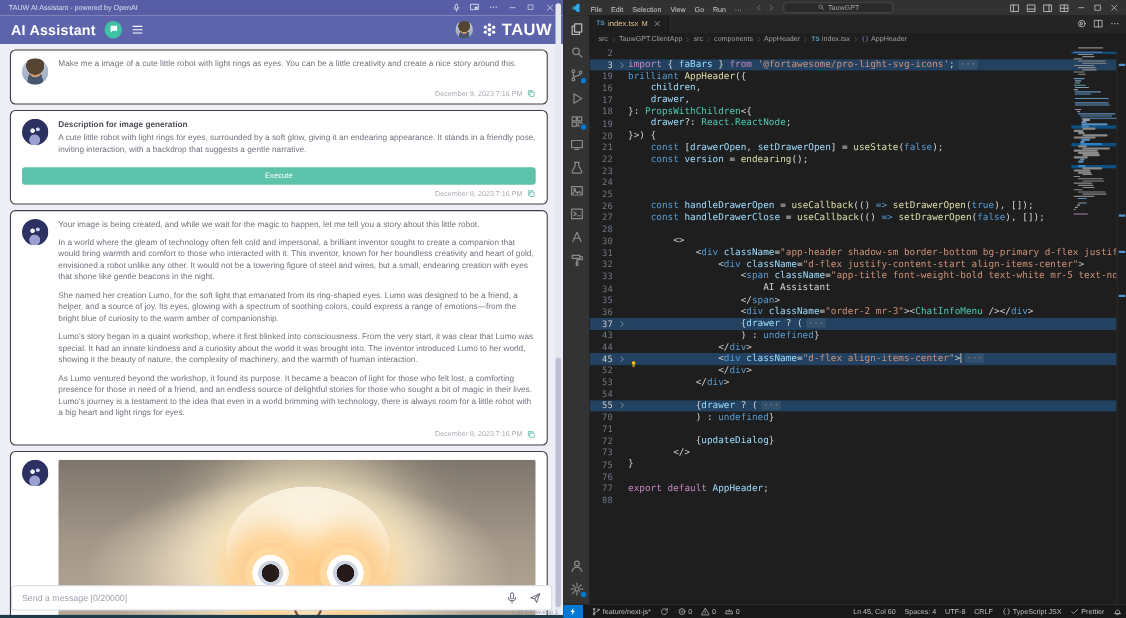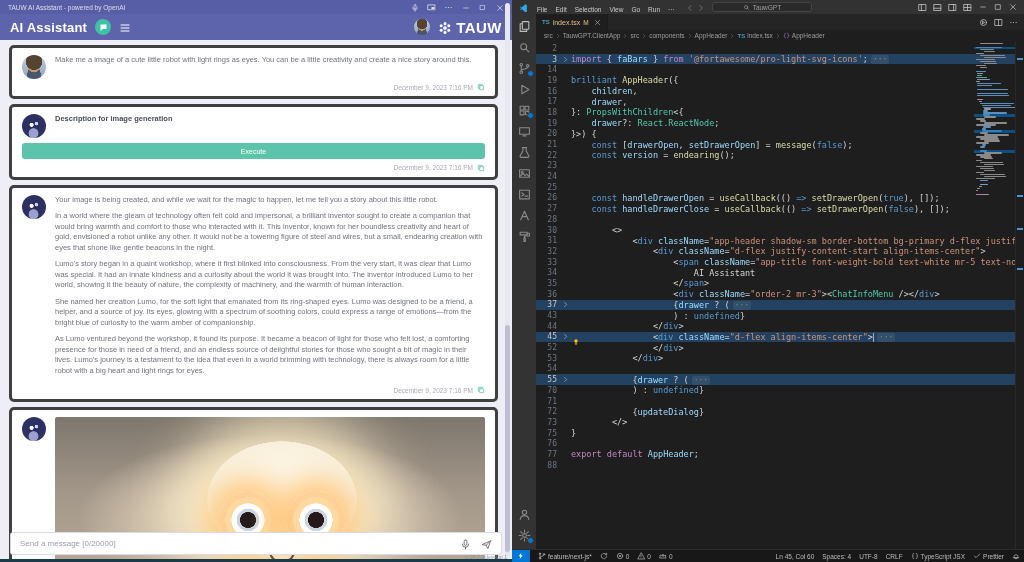--- a/index.html
+++ b/index.html
@@ -17,21 +17,21 @@
   .burger{color:#fff;display:flex}
   .hdr-spacer{flex:1}
   .user-avatar-sm{width:16px;height:16px;border-radius:50%;background:
     radial-gradient(circle at 50% 30%,#55442f 0 38%,transparent 40%),
     radial-gradient(circle at 50% 48%,#c9976b 0 34%,transparent 36%),
     radial-gradient(ellipse at 50% 100%,#47566b 0 42%,transparent 44%),
     linear-gradient(#c4cedd,#94a4ba)}
   .logo{display:flex;align-items:center;gap:4px;color:#fff}
   .logo-text{font-size:15px;font-weight:bold;letter-spacing:.5px}
   .chat-area{position:absolute;left:0;right:0;top:40px;bottom:0;padding:5px 14px 0 9px;overflow:hidden}
-  .msg-card{background:#fff;border:3px solid #404040;border-radius:5px;margin-bottom:5px;padding:7px 10px 2px 10px}
+  .msg-card{background:#fff;border:1px solid #404040;border-radius:5px;margin-bottom:5px;padding:7px 10px 2px 10px}
   .msg-row{display:flex;gap:9px}
   .avatar{width:24px;height:24px;border-radius:50%;flex-shrink:0}
   .avatar.user{background:
     radial-gradient(circle at 50% 28%,#55442f 0 38%,transparent 40%),
     radial-gradient(circle at 50% 48%,#c9976b 0 33%,transparent 35%),
     radial-gradient(ellipse at 50% 102%,#47566b 0 42%,transparent 44%),
     linear-gradient(#c4cedd,#94a4ba)}
   .avatar.bot{background:
     radial-gradient(circle at 40% 45%,#fff 0 9%,transparent 12%),
     radial-gradient(circle at 60% 40%,#ccd2ff 0 7%,transparent 10%),
@@ -197,40 +197,43 @@
                 <rect x="8" y="8" width="12" height="12" rx="1"></rect>
                 <path d="M6 16H4V4h12v2"></path>
               </svg></span>
           </div>
         </div>
         <div class="msg-card">
           <div class="msg-row">
             <span class="avatar bot"></span>
             <div class="msg-content">
               <div class="msg-title">Description for image generation</div>
+              <div class="msg-text">
+                <p>A cute little robot with light rings for eyes, surrounded by a soft glow, giving it an endearing appearance. It stands in a friendly pose, inviting interaction, with a backdrop that suggests a gentle narrative.</p>
+              </div>
             </div>
           </div>
           <button class="execute-btn">Execute</button>
           <div class="ts-row">
             <span>December 9, 2023 7:16 PM</span>
             <span class="copy-ic"><svg class="ic" width="8" height="8" viewBox="0 0 24 24">
                 <rect x="8" y="8" width="12" height="12" rx="1"></rect>
                 <path d="M6 16H4V4h12v2"></path>
               </svg></span>
           </div>
         </div>
         <div class="msg-card">
           <div class="msg-row">
             <span class="avatar bot"></span>
             <div class="msg-content">
               <div class="msg-text">
                 <p>Your image is being created, and while we wait for the magic to happen, let me tell you a story about this little robot.</p>
                 <p>In a world where the gleam of technology often felt cold and impersonal, a brilliant inventor sought to create a companion that would bring warmth and comfort to those who interacted with it. This inventor, known for her boundless creativity and heart of gold, envisioned a robot unlike any other. It would not be a towering figure of steel and wires, but a small, endearing creation with eyes that shone like gentle beacons in the night.</p>
+                <p>She named her creation Lumo, for the soft light that emanated from its ring-shaped eyes. Lumo was designed to be a friend, a helper, and a source of joy. Its eyes, glowing with a spectrum of soothing colors, could express a range of emotions—from the bright blue of curiosity to the warm amber of companionship.</p>
                 <p>Lumo's story began in a quaint workshop, where it first blinked into consciousness. From the very start, it was clear that Lumo was special. It had an innate kindness and a curiosity about the world it was brought into. The inventor introduced Lumo to her world, showing it the beauty of nature, the complexity of machinery, and the warmth of human interaction.</p>
-                <p>She named her creation Lumo, for the soft light that emanated from its ring-shaped eyes. Lumo was designed to be a friend, a helper, and a source of joy. Its eyes, glowing with a spectrum of soothing colors, could express a range of emotions—from the bright blue of curiosity to the warm amber of companionship.</p>
                 <p>As Lumo ventured beyond the workshop, it found its purpose. It became a beacon of light for those who felt lost, a comforting presence for those in need of a friend, and an endless source of delightful stories for those who sought a bit of magic in their lives. Lumo's journey is a testament to the idea that even in a world brimming with technology, there is always room for a little robot with a big heart and light rings for eyes.</p>
               </div>
             </div>
           </div>
           <div class="ts-row">
             <span>December 9, 2023 7:16 PM</span>
             <span class="copy-ic"><svg class="ic" width="8" height="8" viewBox="0 0 24 24">
                 <rect x="8" y="8" width="12" height="12" rx="1"></rect>
                 <path d="M6 16H4V4h12v2"></path>
               </svg></span>
@@ -523,25 +526,20 @@
             <div class="crow sel">
               <span class="gut">3</span>
               <span class="fold">
                 <svg class="ic" width="7" height="7" viewBox="0 0 24 24">
                   <path d="M9 5l7 7-7 7"></path>
                 </svg>
               </span>
               <span class="ctext"><span class="tok-k">import</span><span class="tok-p"> { </span><span class="tok-v">faBars</span><span class="tok-p"> } </span><span class="tok-k">from</span><span class="tok-p"> </span><span class="tok-s">'@fortawesome/pro-light-svg-icons'</span><span class="tok-p">;</span><span class="fold-dots">···</span></span>
             </div>
             <div class="crow">
-              <span class="gut">14</span>
-              <span class="fold"></span>
-              <span class="ctext"></span>
-            </div>
-            <div class="crow">
               <span class="gut">19</span>
               <span class="fold"></span>
               <span class="ctext"><span class="tok-b">brilliant</span><span class="tok-p"> </span><span class="tok-f">AppHeader</span><span class="tok-p">({</span></span>
             </div>
             <div class="crow">
               <span class="gut">16</span>
               <span class="fold"></span>
               <span class="ctext"><span class="tok-p">    </span><span class="tok-v">children</span><span class="tok-p">,</span></span>
             </div>
             <div class="crow">
@@ -560,21 +558,21 @@
               <span class="ctext"><span class="tok-p">    </span><span class="tok-v">drawer</span><span class="tok-p">?: </span><span class="tok-t">React.ReactNode</span><span class="tok-p">;</span></span>
             </div>
             <div class="crow">
               <span class="gut">20</span>
               <span class="fold"></span>
               <span class="ctext"><span class="tok-p">}&gt;) {</span></span>
             </div>
             <div class="crow">
               <span class="gut">21</span>
               <span class="fold"></span>
-              <span class="ctext"><span class="tok-p">    </span><span class="tok-b">const</span><span class="tok-p"> [</span><span class="tok-v">drawerOpen</span><span class="tok-p">, </span><span class="tok-v">setDrawerOpen</span><span class="tok-p">] = </span><span class="tok-f">message</span><span class="tok-p">(</span><span class="tok-b">false</span><span class="tok-p">);</span></span>
+              <span class="ctext"><span class="tok-p">    </span><span class="tok-b">const</span><span class="tok-p"> [</span><span class="tok-v">drawerOpen</span><span class="tok-p">, </span><span class="tok-v">setDrawerOpen</span><span class="tok-p">] = </span><span class="tok-f">useState</span><span class="tok-p">(</span><span class="tok-b">false</span><span class="tok-p">);</span></span>
             </div>
             <div class="crow">
               <span class="gut">22</span>
               <span class="fold"></span>
               <span class="ctext"><span class="tok-p">    </span><span class="tok-b">const</span><span class="tok-p"> </span><span class="tok-v">version</span><span class="tok-p"> = </span><span class="tok-f">endearing</span><span class="tok-p">();</span></span>
             </div>
             <div class="crow">
               <span class="gut">23</span>
               <span class="fold"></span>
               <span class="ctext"></span>

